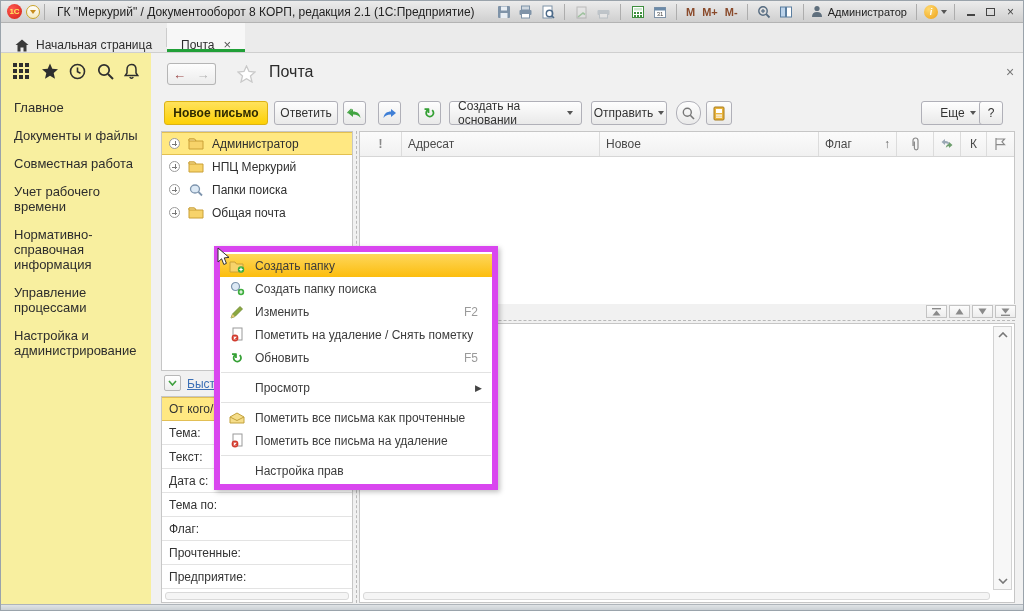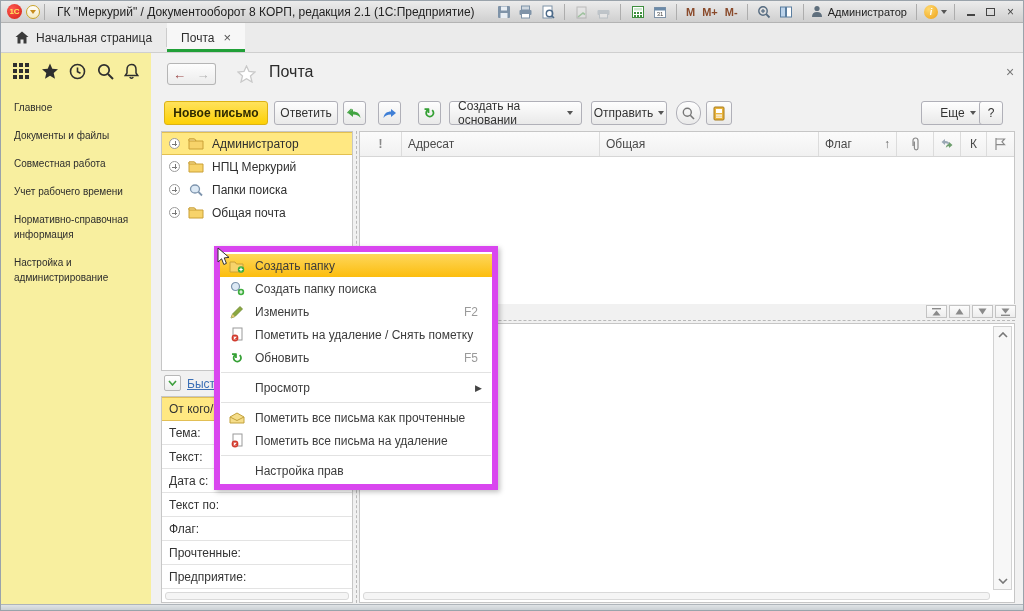--- a/index.html
+++ b/index.html
@@ -22,31 +22,31 @@
   .dim { opacity:.45; }
   .user-name { font-size:11px; color:#222; margin:0 2px; }
   .info-circle { width:14px; height:14px; border-radius:50%; background:radial-gradient(circle at 35% 30%,#ffe08a,#f0a googles); background:radial-gradient(circle at 35% 30%,#ffd970,#eda117); color:#fff; font-size:9px; font-weight:bold; font-style:italic; display:flex; align-items:center; justify-content:center; }
   .caret-down { width:0; height:0; border-left:3px solid transparent; border-right:3px solid transparent; border-top:4px solid #555; display:inline-block; }
   .winbtn { width:17px; height:15px; display:flex; align-items:center; justify-content:center; color:#444; font-size:12px; }
   .max-box { width:9px; height:8px; border:1px solid #444; }
   .min-bar { width:8px; height:2px; background:#444; margin-top:6px; }
 
   
   #tabbar { position:absolute; left:0; top:22px; width:1024px; height:30px; background:#ebebeb; border-bottom:1px solid #cfcfcf; display:flex; align-items:stretch; }
-  .tab { display:flex; align-items:center; gap:7px; padding:0 14px; font-size:12px; color:#2e2e2e; position:relative; }
+  .tab { display:flex; align-items:flex-end; gap:7px; padding:0 14px; font-size:12px; color:#2e2e2e; position:relative; }
   .tab.active { background:#f7f7f7; }
   .tab.active::after { content:""; position:absolute; left:0; right:0; bottom:0; height:3px; background:#21a038; }
   .tab-divider { width:1px; background:#cccccc; margin:5px 0; }
   .tab-close { color:#555; font-size:13px; margin-left:2px; }
 
   
   #sidebar { position:absolute; left:0; top:52px; width:150px; height:551px; background:#f8ef9f; }
   #sidebar .iconrow { display:flex; align-items:center; justify-content:space-between; padding:10px 12px 12px 12px; }
   #sidebar ul { list-style:none; padding:8px 8px 0 13px; }
-  #sidebar li { margin-bottom:13px; line-height:15px; font-size:10px; color:#2d2d2d; cursor:pointer; }
+  #sidebar li { margin-bottom:13px; line-height:15px; font-size:13px; color:#2d2d2d; cursor:pointer; }
 
   
   .navbtn { position:absolute; top:62px; width:25px; height:22px; background:linear-gradient(#fdfdfd,#ececec); border:1px solid #b5b5b5; display:flex; align-items:center; justify-content:center; font-size:13px; }
   #page-title { position:absolute; left:268px; top:62px; font-size:16px; color:#2b2b2b; }
   #form-close { position:absolute; left:1000px; top:63px; font-size:14px; color:#777; width:18px; text-align:center; }
 
   
   .btn { position:absolute; top:100px; height:24px; background:linear-gradient(#fefefe,#e9e9e9); border:1px solid #b0b0b8; border-radius:3px; display:flex; align-items:center; justify-content:center; gap:5px; font-size:12px; color:#333; padding:0 8px; }
   .btn .drop { width:0; height:0; border-left:3.5px solid transparent; border-right:3.5px solid transparent; border-top:4px solid #555; }
   #btn-new { left:163px; width:104px; background:linear-gradient(#ffe25c,#fdd005); border:1px solid #dcb213; font-weight:bold; color:#2f2a00; }
@@ -248,20 +248,21 @@
           <path d="M7.5 1.5 c3 0 4.5 2.2 4.5 5 v3.5 l1.8 2.5 H1.2 L3 10 V6.5 c0-2.8 1.5-5 4.5-5 z" fill="none" stroke="#2e2e2e" stroke-width="1.5"></path>
           <path d="M5.8 14 a1.8 1.8 0 0 0 3.4 0" fill="none" stroke="#2e2e2e" stroke-width="1.4"></path>
         </svg>
     </div>
     <ul>
       <li>Главное</li>
       <li>Документы и файлы</li>
       <li>Совместная работа</li>
       <li>Учет рабочего времени</li>
       <li>Нормативно-справочная информация</li>
+      <li>Управление процессами</li>
       <li>Настройка и администрирование</li>
     </ul>
   </div>
 
   <div class="navbtn" style="left:166px;border-radius:3px 0 0 3px;">
       <span style="color:#9a4343;font-weight:bold;">←</span>
     </div>
   <div class="navbtn" style="left:190px;border-radius:0 3px 3px 0;border-left:none;">
       <span style="color:#b5b5b5;font-weight:bold;">→</span>
     </div>
@@ -358,21 +359,21 @@
 
   <div class="panel" style="left:358px;top:130px;width:656px;height:173px;">
     <div id="list-header">
       <div class="cell" style="width:42px;justify-content:center;font-weight:bold;color:#888;">
           <span>!</span>
         </div>
       <div class="cell" style="width:198px;">
           <span>Адресат</span>
         </div>
       <div class="cell" style="width:219px;">
-          <span>Общая</span>
+          <span>Новое</span>
         </div>
       <div class="cell" style="width:78px;justify-content:space-between;">
           <span>Флаг</span>
           <span style="color:#666;">↑</span>
         </div>
       <div class="cell" style="width:37px;justify-content:center;">
           <svg width="9" height="15" viewBox="0 0 9 15">
             <path d="M2 9 V3.5 a2.5 2.5 0 0 1 5 0 V11 a1.8 1.8 0 0 1 -3.6 0 V4.5" fill="none" stroke="#8a8a8a" stroke-width="1.2"></path>
           </svg>
         </div>
@@ -448,21 +449,21 @@
     <div class="qf-row">
         <span>Тема:</span>
       </div>
     <div class="qf-row">
         <span>Текст:</span>
       </div>
     <div class="qf-row">
         <span>Дата с:</span>
       </div>
     <div class="qf-row">
-        <span>Текст по:</span>
+        <span>Тема по:</span>
       </div>
     <div class="qf-row">
         <span>Флаг:</span>
       </div>
     <div class="qf-row">
         <span>Прочтенные:</span>
       </div>
     <div class="qf-row">
         <span>Предприятие:</span>
       </div>

